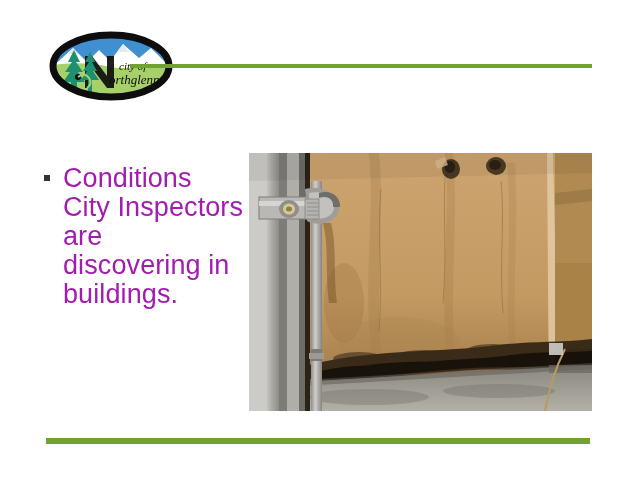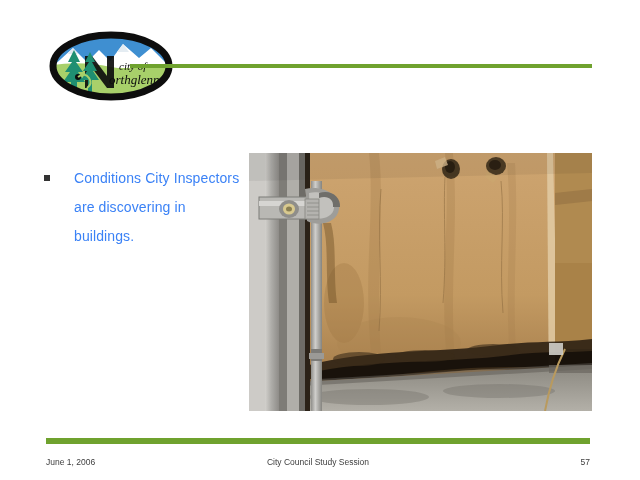--- a/index.html
+++ b/index.html
@@ -51,25 +51,24 @@
   .bullet-marker {
     flex: 0 0 auto;
     width: 6px;
     height: 6px;
     background: #333333;
     margin-top: 11px;
     margin-right: 13px;
   }
   .bullet-text {
     flex: 1 1 auto;
-    color: #3b82f6;
-    font-size: 14px;
+    color: #a21caf;
+    font-size: 27px;
     line-height: 29px;
     letter-spacing: 0.1px;
-    margin-left: 11px;
   }
 
   
   .photo {
     position: absolute;
     left: 249px;
     top: 153px;
     width: 343px;
     height: 258px;
     overflow: hidden;
@@ -276,19 +275,14 @@
 
       <path d="M316 196 C306 216 300 236 296 258" stroke="#b99a5e" stroke-width="2" fill="none"></path>
       <rect x="300" y="190" width="14" height="12" fill="#cfcdc8" opacity="0.9"></rect>
 
       <rect x="0" y="0" width="343" height="258" fill="none"></rect>
       <path d="M0 0 L343 0 L343 20 L0 28 Z" fill="#000000" opacity="0.06"></path>
     </svg>
   </div>
 
   <div class="footer-bar"></div>
-  <div class="footer">
-    <span class="footer-date">June 1, 2006</span>
-    <span class="footer-center">City Council Study Session</span>
-    <span class="footer-page">57</span>
-  </div>
 
 </div>
 
 </body></html>

